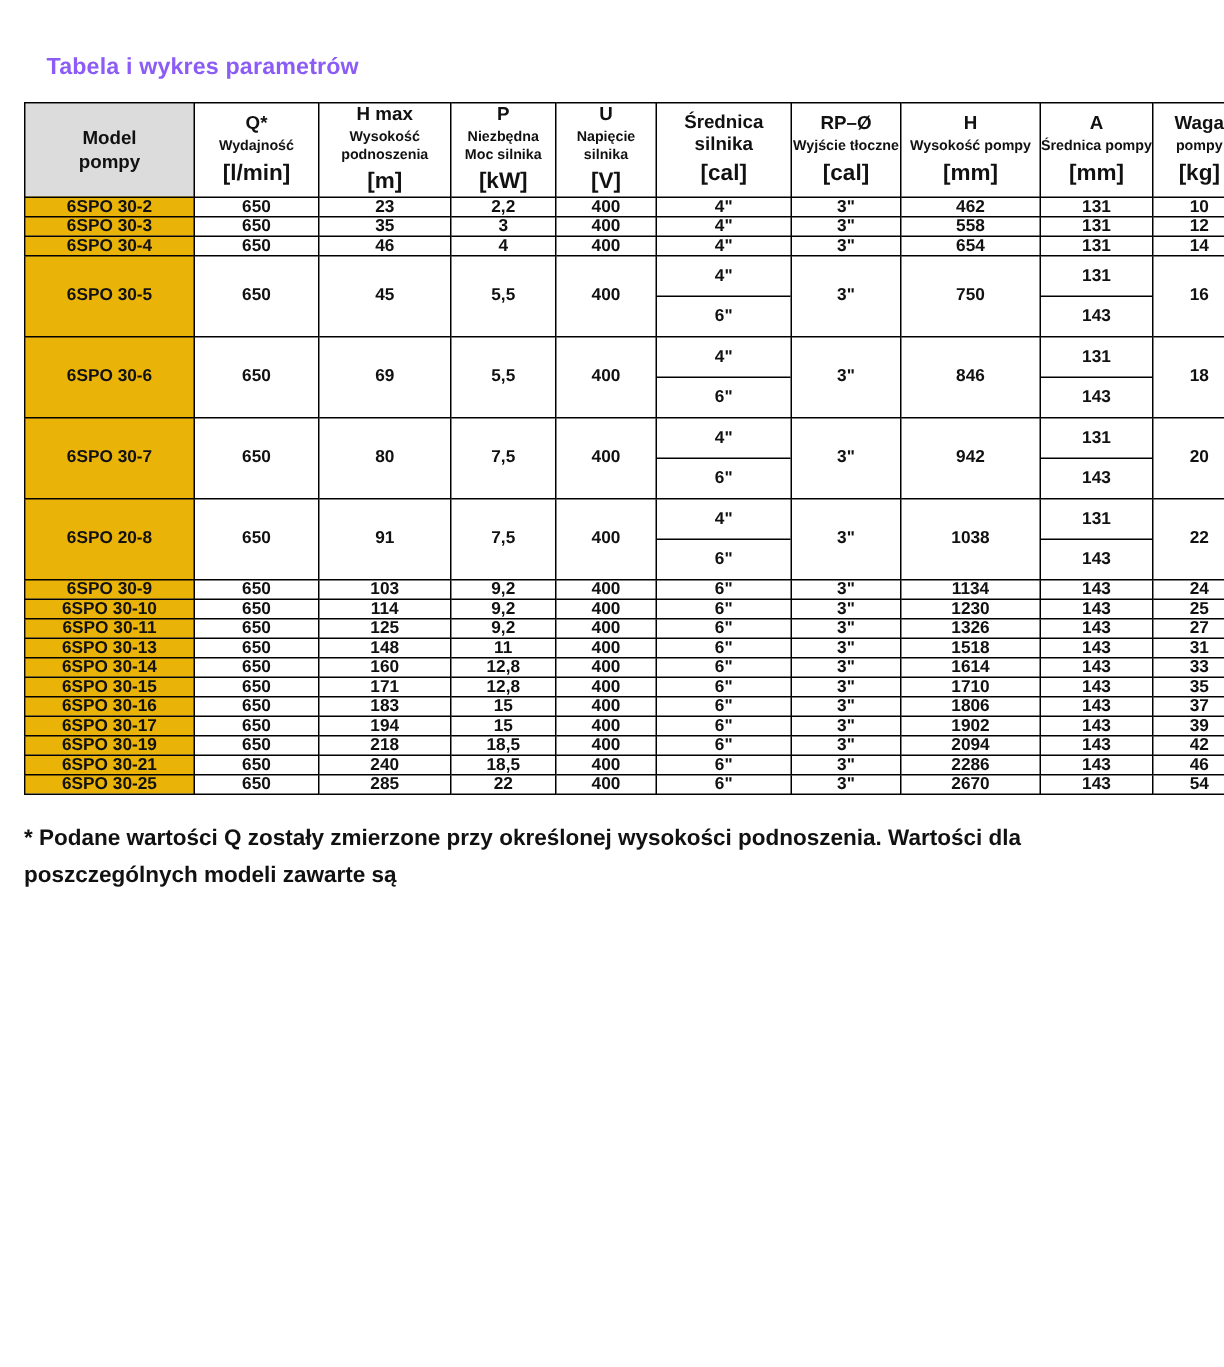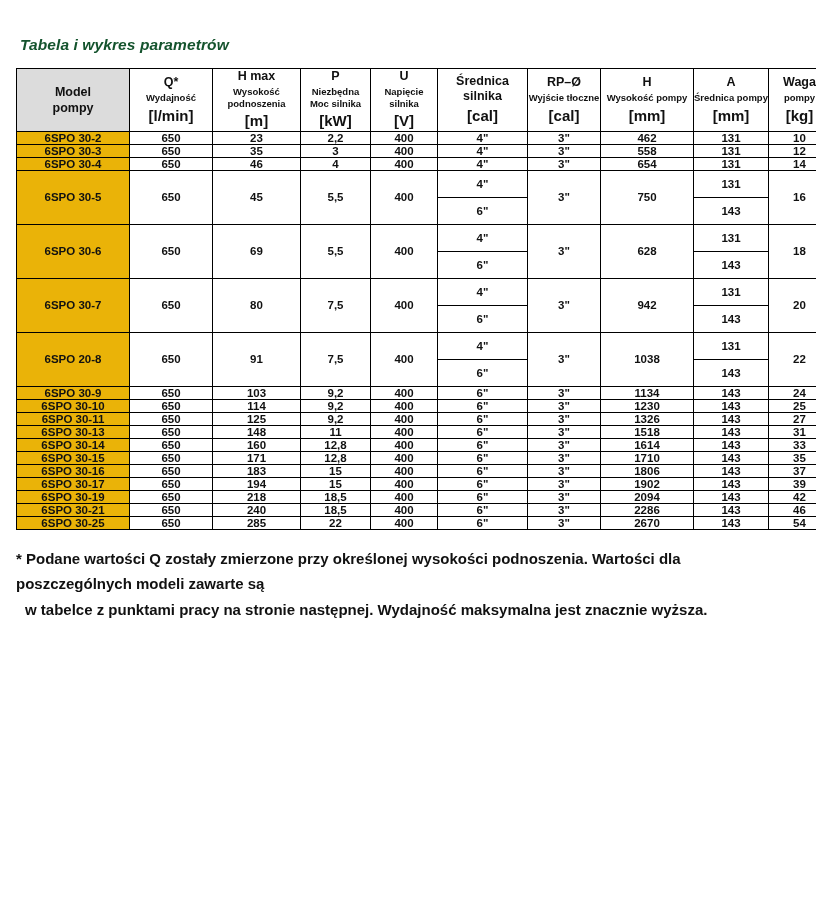--- a/index.html
+++ b/index.html
@@ -13,26 +13,25 @@
     font-family: "Liberation Sans", sans-serif;
     color: #111111;
     position: relative;
     overflow: hidden;
   }
   .page {
     padding: 0 16px;
     box-sizing: border-box;
   }
   .page-title {
-    color: #14532d;
+    color: #8b5cf6;
     font-size: 15.5px;
     font-weight: bold;
-    margin: 36px 0 14px 4px;
+    margin: 36px 0 14px 15px;
     letter-spacing: 0.1px;
-    font-style: italic;
   }
   table.params {
     border-collapse: collapse;
     width: 784px;
     margin: 0 auto;
     table-layout: fixed;
   }
   table.params td, table.params th {
     border: 1px solid #000000;
     text-align: center;
@@ -249,21 +248,21 @@
           <td class="data">69</td>
           <td class="data">5,5</td>
           <td class="data">400</td>
           <td class="data split-cell">
             <div class="split-inner">
               <div>4"</div>
               <div>6"</div>
             </div>
           </td>
           <td class="data">3"</td>
-          <td class="data">628</td>
+          <td class="data">846</td>
           <td class="data split-cell">
             <div class="split-inner">
               <div>131</div>
               <div>143</div>
             </div>
           </td>
           <td class="data">18</td>
         </tr>
         <tr class="tall">
           <td class="model-cell">6SPO 30-7</td>
@@ -439,16 +438,15 @@
           <td class="data">3"</td>
           <td class="data">2670</td>
           <td class="data">143</td>
           <td class="data">54</td>
         </tr>
       </tbody>
   </table>
 
   <div class="footnote">
     <span>* Podane wartości Q zostały zmierzone przy określonej wysokości podnoszenia. Wartości dla poszczególnych modeli zawarte są</span>
-    <span class="l2">w tabelce z punktami pracy na stronie następnej. Wydajność maksymalna jest znacznie wyższa.</span>
   </div>
 
 </div>
 
 </body></html>

